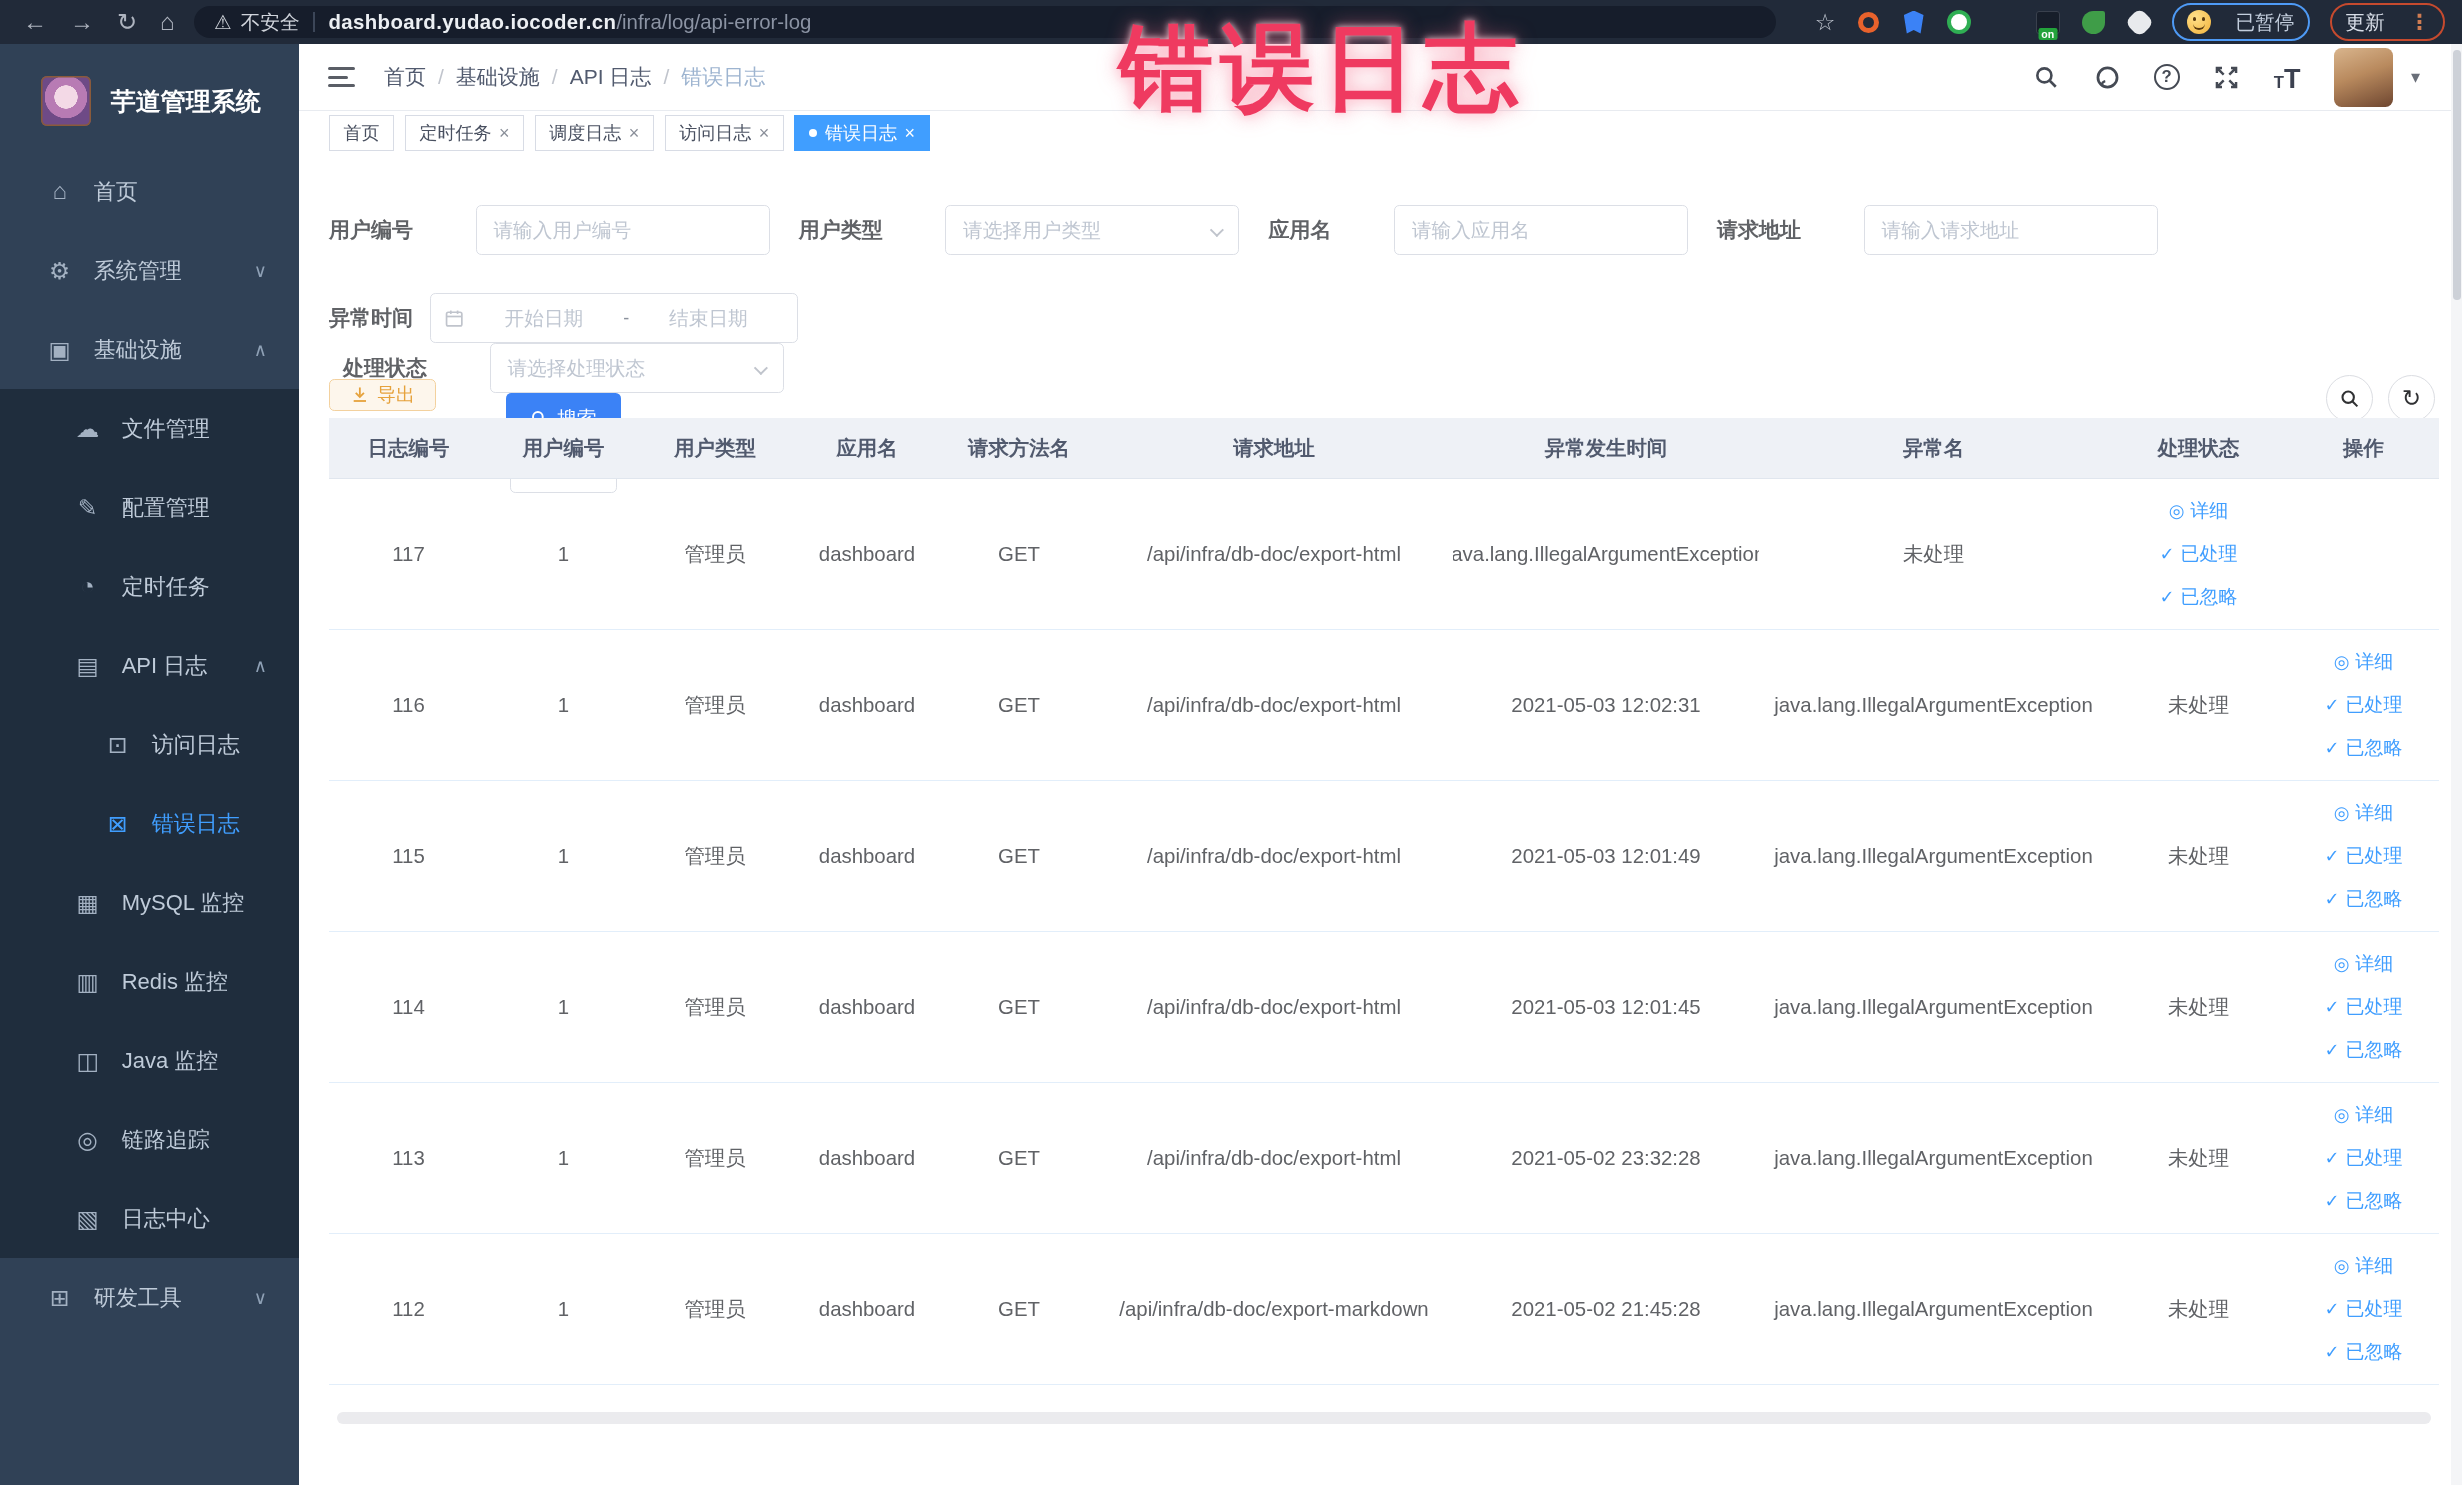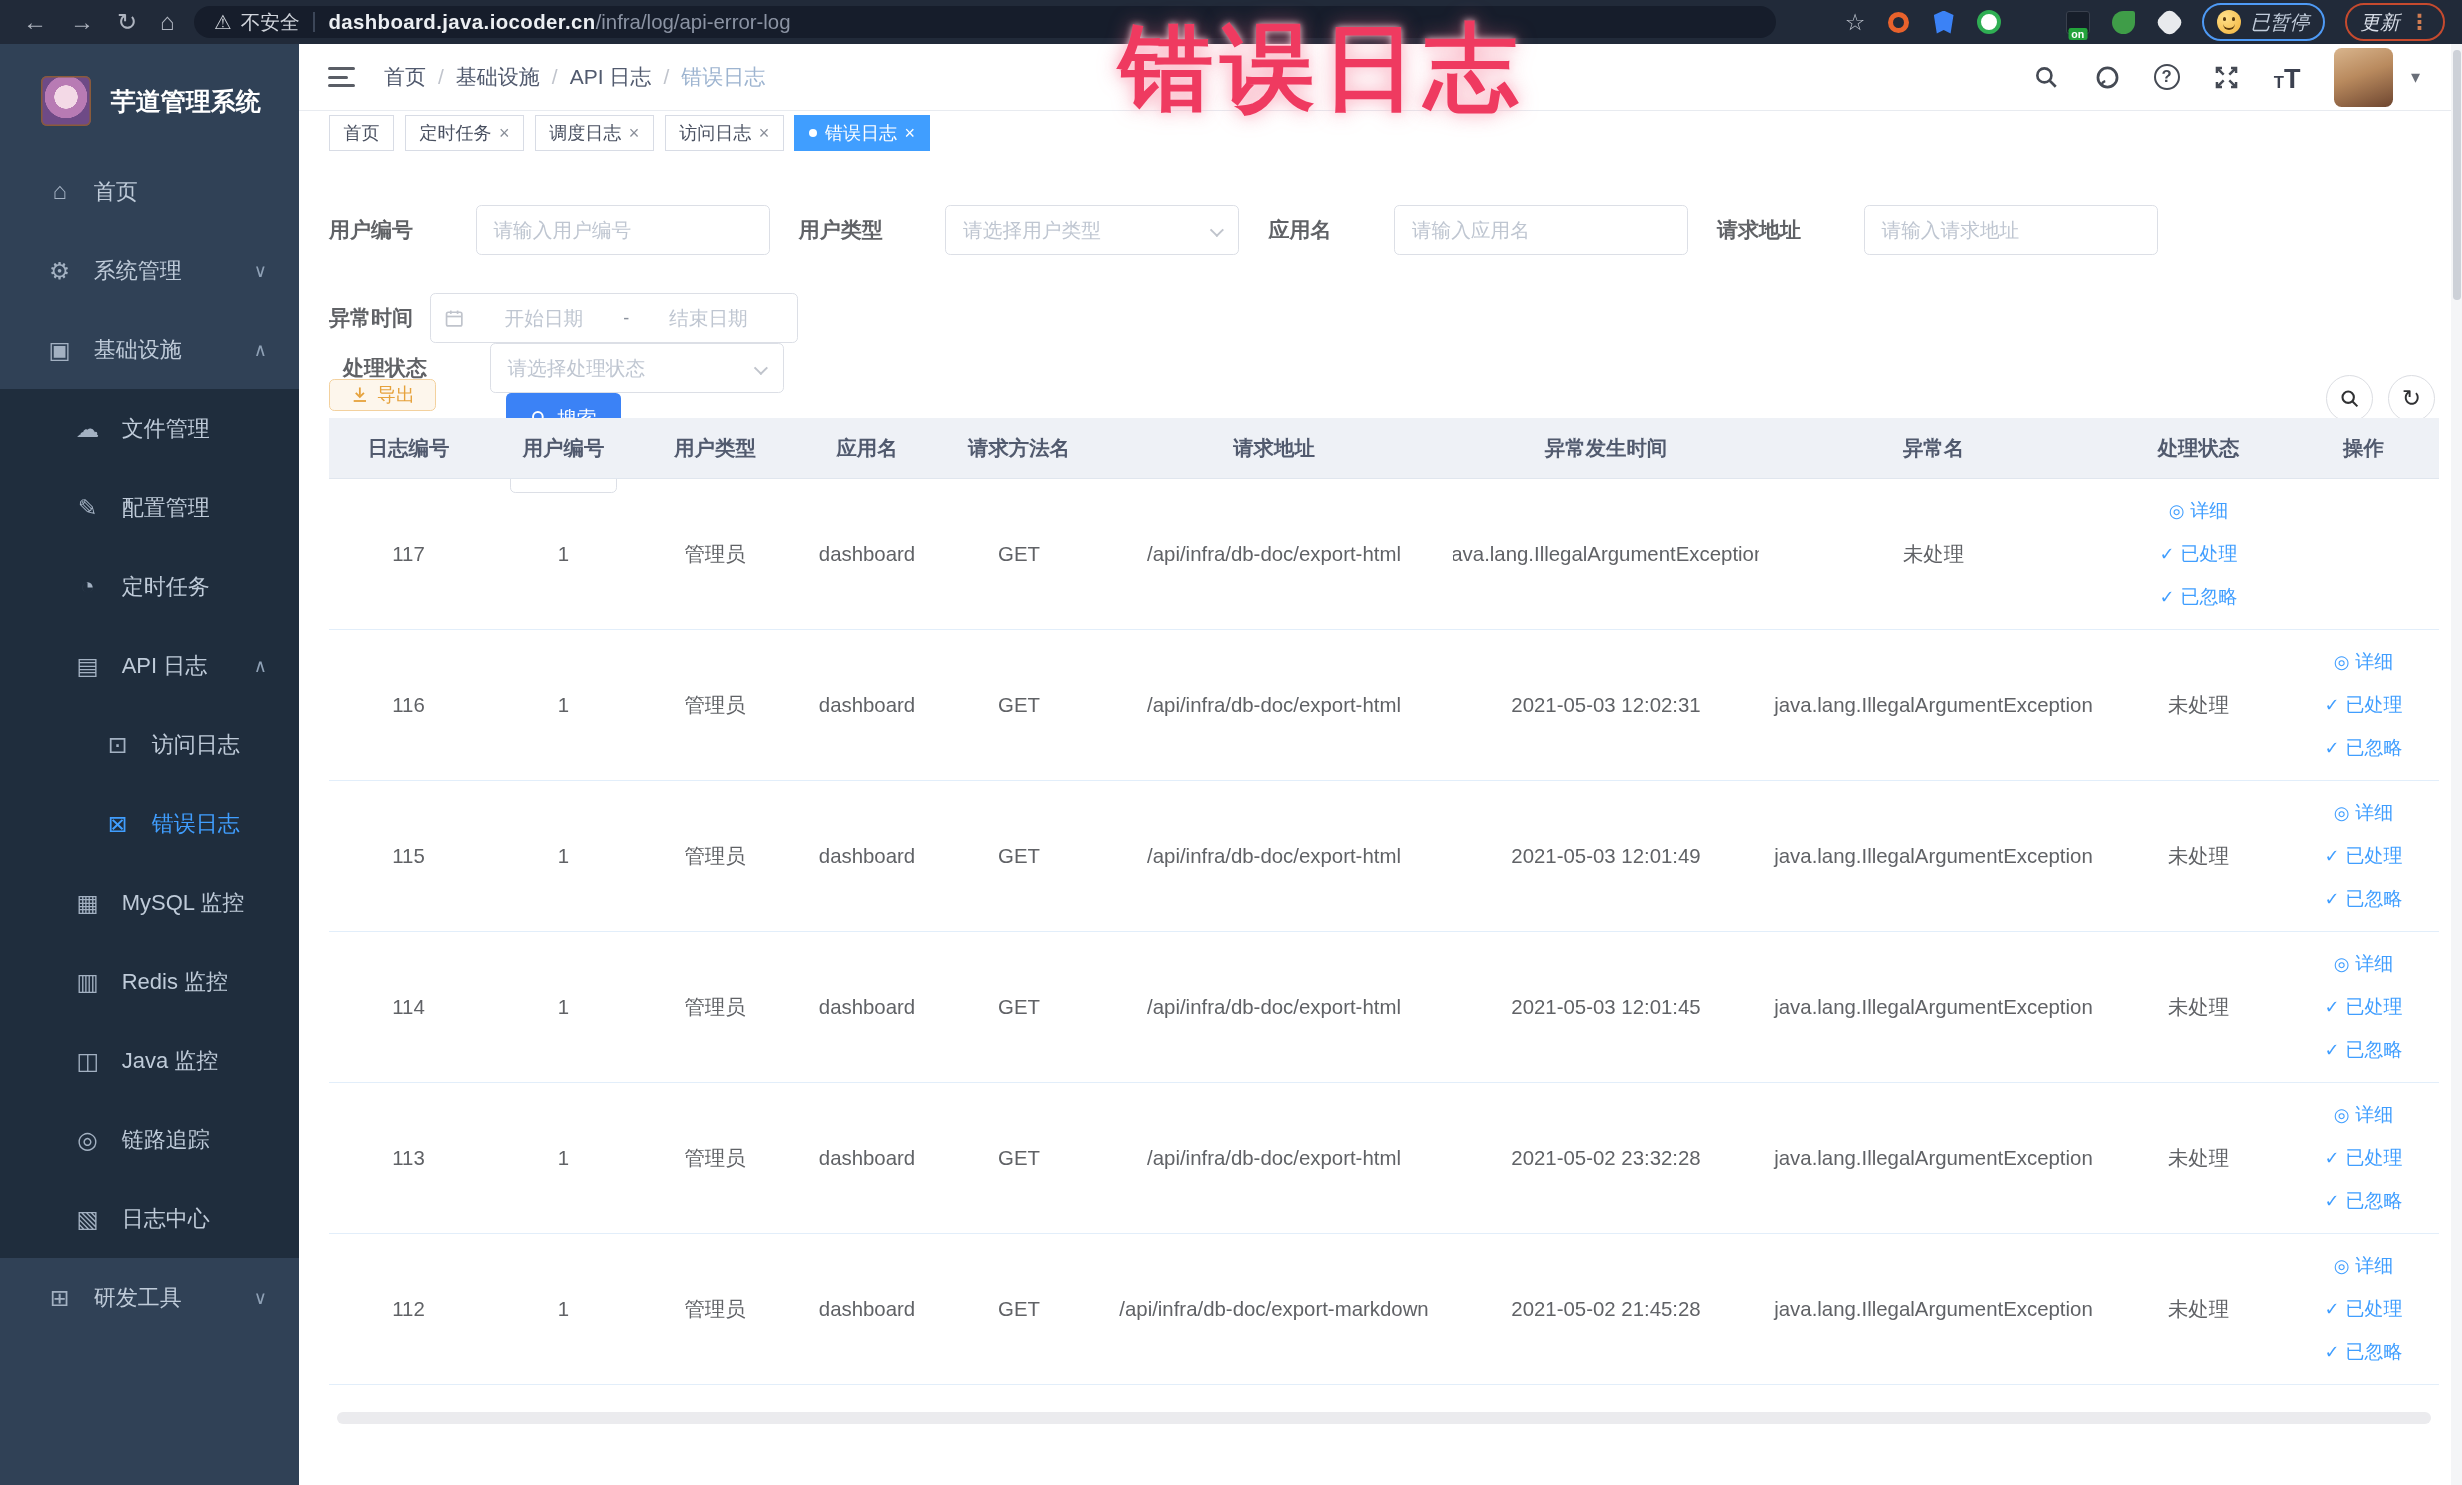--- a/index.html
+++ b/index.html
@@ -23,21 +23,21 @@
   .ext-orange { width:21px; height:21px; border:5.3px solid #e8622c; border-radius:50%; }
   .ext-shield { width:19.7px; height:23px; background:#3b82f6; clip-path:polygon(50% 0,100% 20%,85% 100%,50% 85%,15% 100%,0 20%); }
   .ext-green { width:24px; height:24px; background:#fff; border:4.5px solid #2fae53; border-radius:50%; }
   .ext-grid { width:23px; height:23px; display:grid; grid-template-columns:1fr 1fr; gap:2.3px; }
   .ext-grid i { background:#4a90e2; border-radius:1.5px; } .ext-grid i:nth-child(2){background:#7b9cd8;} .ext-grid i:nth-child(3){background:#35507e;}
   .ext-dark { width:24px; height:23px; background:#171e2a; border:1.5px solid #39404d; border-radius:3px; }
   .on-badge { position:absolute; bottom:-4.5px; left:50%; transform:translateX(-50%); background:#23a33b; color:#fff;
               font-size:10.6px; line-height:12px; padding:0 3px; border-radius:2.3px; font-weight:bold; }
   .ext-leaf { width:23px; height:23px; background:#3f9d48; border-radius:50% 10% 50% 50%; }
   .ext-puzzle { width:21px; height:21px; background:#e8eaed; border-radius:35%; transform:rotate(45deg); }
-  .pill { display:flex; align-items:center; gap:9px; border-radius:19.7px; padding:3.8px 13.6px;font-style:italic; }
+  .pill { display:flex; align-items:center; gap:24px; border-radius:19.7px; padding:3.8px 13.6px; }
   .pill-paused { border:2.3px solid #4e9af5; }
   .emoji { width:24px; height:24px; border-radius:50%; background:radial-gradient(circle at 35% 30%, #ffe08a, #f2b23a); position:relative; }
   .emoji i { position:absolute; top:6.8px; width:3px; height:4.5px; background:#5a3b10; border-radius:1.5px; }
   .emoji i.l{left:6px;} .emoji i.r{right:6px;}
   .emoji u { position:absolute; left:6px; right:6px; bottom:4.5px; height:6px; border-bottom:2.3px solid #5a3b10; border-radius:0 0 7.6px 7.6px; }
   .pill-txt { font-size:19.7px; color:#c3cedd; }
   .pill-update { border:2.3px solid #c64a2e;align-items:center; }
   .upd-txt { font-size:19.7px; color:#d8dee8; }
   .dots { font-size:21px; color:#cf7c52; font-weight:bold; }
 
@@ -149,21 +149,21 @@
 
   <div class="browser">
     <span class="bnav">←</span>
     <span class="bnav">→</span>
     <span class="bnav">↻</span>
     <span class="bnav">⌂</span>
     <div class="url-pill">
       <span class="warn-ic">⚠</span>
       <span class="sec-txt">不安全</span>
       <span class="url-div"></span>
-      <span class="url-domain">dashboard.java.iocoder.cn</span>
+      <span class="url-domain">dashboard.yudao.iocoder.cn</span>
       <span class="url-path">/infra/log/api-error-log</span>
     </div>
     <div class="b-right">
       <span class="star">☆</span>
       <span class="ext">
           <i class="ext-orange"></i>
         </span>
       <span class="ext">
           <i class="ext-shield"></i>
         </span>

